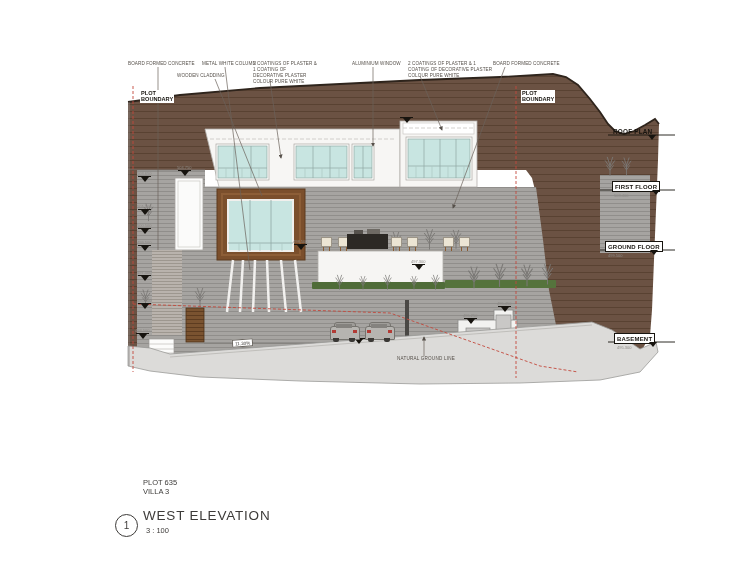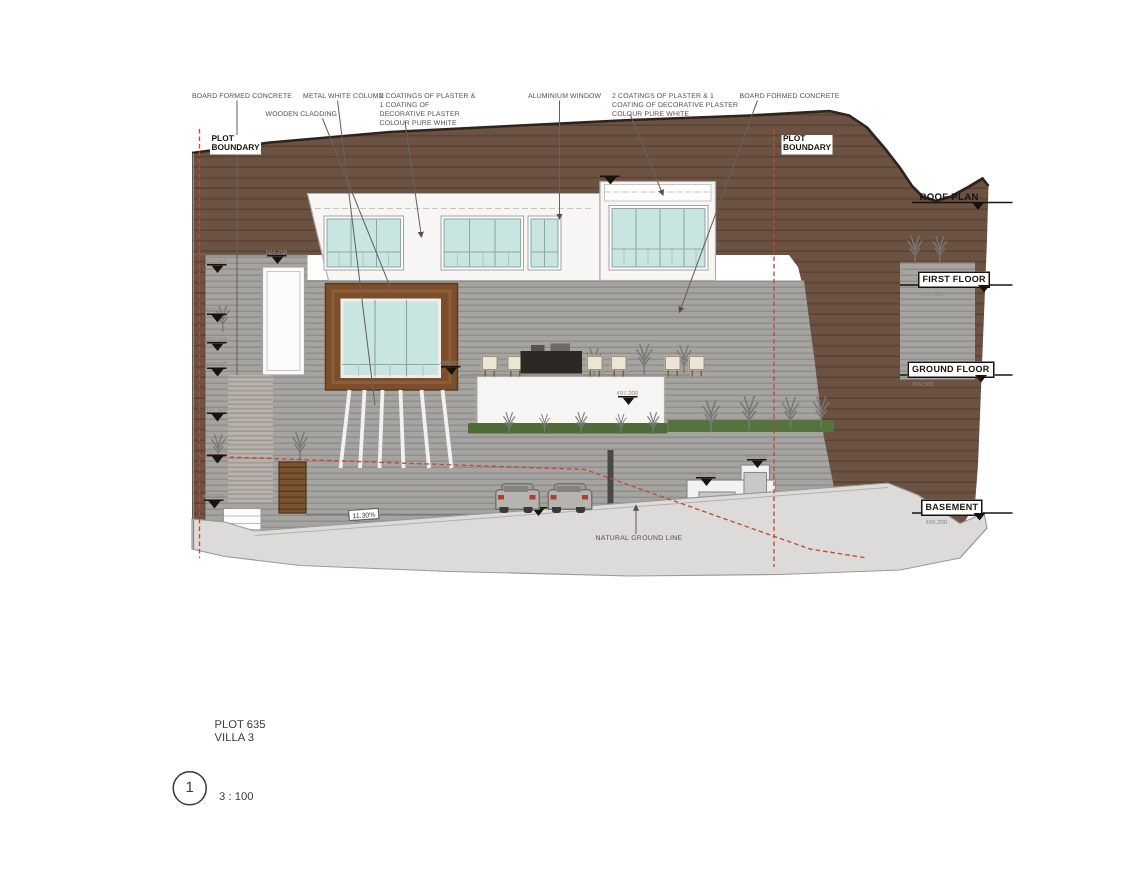--- a/index.html
+++ b/index.html
@@ -416,15 +416,16 @@
 </div>
 
 <div class="ramp-label">11.30%</div>
 <div class="ngl">NATURAL GROUND LINE</div>
 
 <div class="tb-plot">PLOT 635
 VILLA 3</div>
 <div class="view-circle">
       <span>1</span>
     </div>
+<div class="tb-title">WEST ELEVATION</div>
 <div class="tb-scale">3 : 100</div>
 
 </div>
 
 </body></html>

